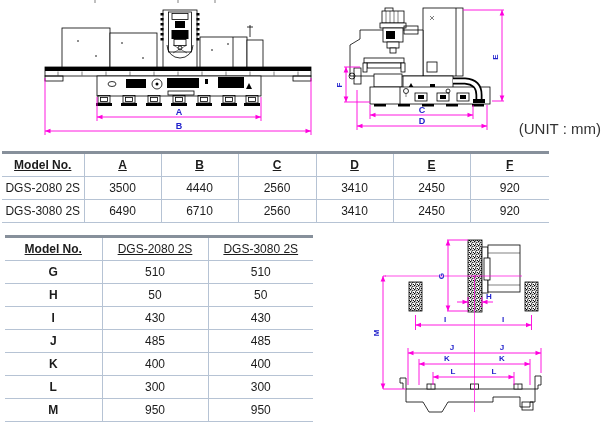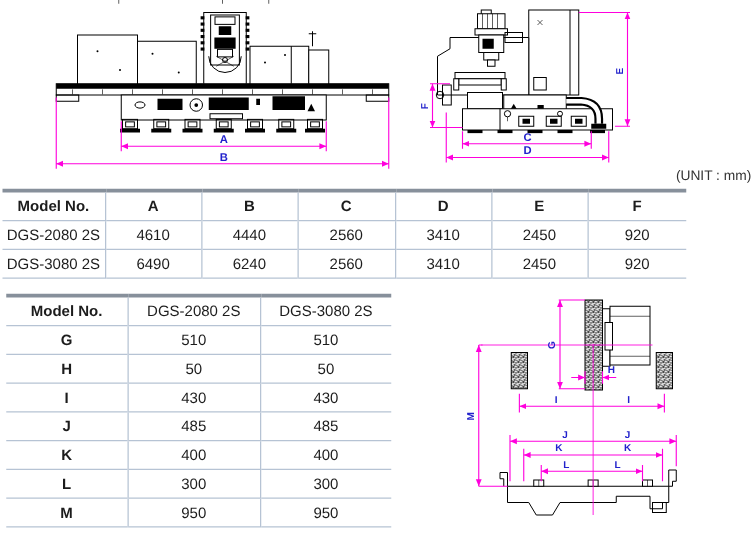--- a/index.html
+++ b/index.html
@@ -10,29 +10,29 @@
   svg.drawing { position:absolute; }
   .wf { fill:#fff; stroke:#000; stroke-width:0.8; }
   .ol { fill:none; stroke:#000; stroke-width:0.8; }
   .th { fill:none; stroke:#000; stroke-width:0.5; }
   .bk { fill:#000; stroke:none; }
   .dm { stroke:#ff00dd; stroke-width:0.9; fill:none; }
   .cl { stroke:#ff00dd; stroke-width:0.7; fill:none; }
   .dlbl { fill:#2222cc; font-family:"Liberation Sans",sans-serif; font-size:9px; font-weight:bold; text-anchor:middle; }
   .dlbl.sm { font-size:8px; }
   #unit-note {
-    position:absolute; top:135px; right:3px; font-size:11px; color:#333;
+    position:absolute; top:120px; right:3px; font-size:15px; color:#333;
   }
   table { border-collapse:collapse; table-layout:fixed; position:absolute; font-size:12px; color:#1c1c1c; }
   th, td {
     border-left:1px solid #b6c3d4; border-top:1px solid #b6c3d4;
     text-align:center; vertical-align:middle; padding:0; height:22px; overflow:hidden;
   }
   th:first-child, td:first-child { border-left:none; }
-  thead th { border-top:3px solid #87909b; font-weight:bold; }
+  thead th { border-top:3px solid #87909b; font-weight:bold;text-decoration:underline; }
   table { border-bottom:1px solid #b6c3d4; }
   td.rowlabel { font-weight:bold; }
   #dim-table { left:2px; top:151px; width:547px; }
   #spec-table { left:5px; top:235px; width:308px; }
 </style>
 </head>
 <body>
 
 <svg class="drawing" style="left:0;top:0" width="330" height="140" viewBox="0 0 330 140">
   <defs>
@@ -231,31 +231,31 @@
       <th>B</th>
       <th>C</th>
       <th>D</th>
       <th>E</th>
       <th>F</th>
     </tr>
   </thead>
   <tbody>
     <tr>
       <td>DGS-2080 2S</td>
-      <td>4610</td>
+      <td>3500</td>
       <td>4440</td>
       <td>2560</td>
       <td>3410</td>
       <td>2450</td>
       <td>920</td>
     </tr>
     <tr>
       <td>DGS-3080 2S</td>
       <td>6490</td>
-      <td>6240</td>
+      <td>6710</td>
       <td>2560</td>
       <td>3410</td>
       <td>2450</td>
       <td>920</td>
     </tr>
   </tbody>
 </table>
 
 <table id="spec-table">
   <colgroup>

